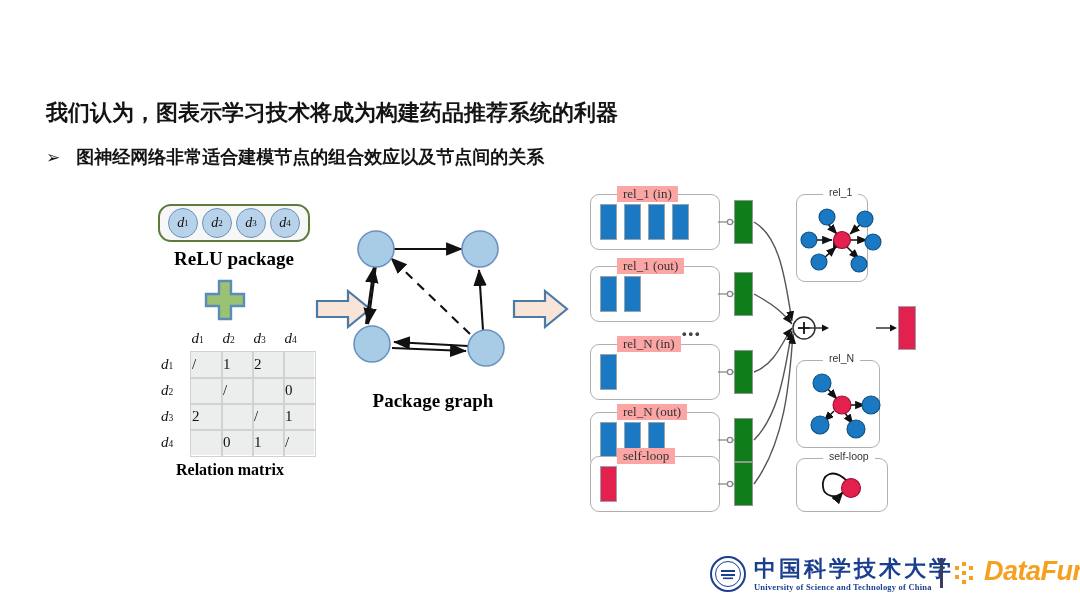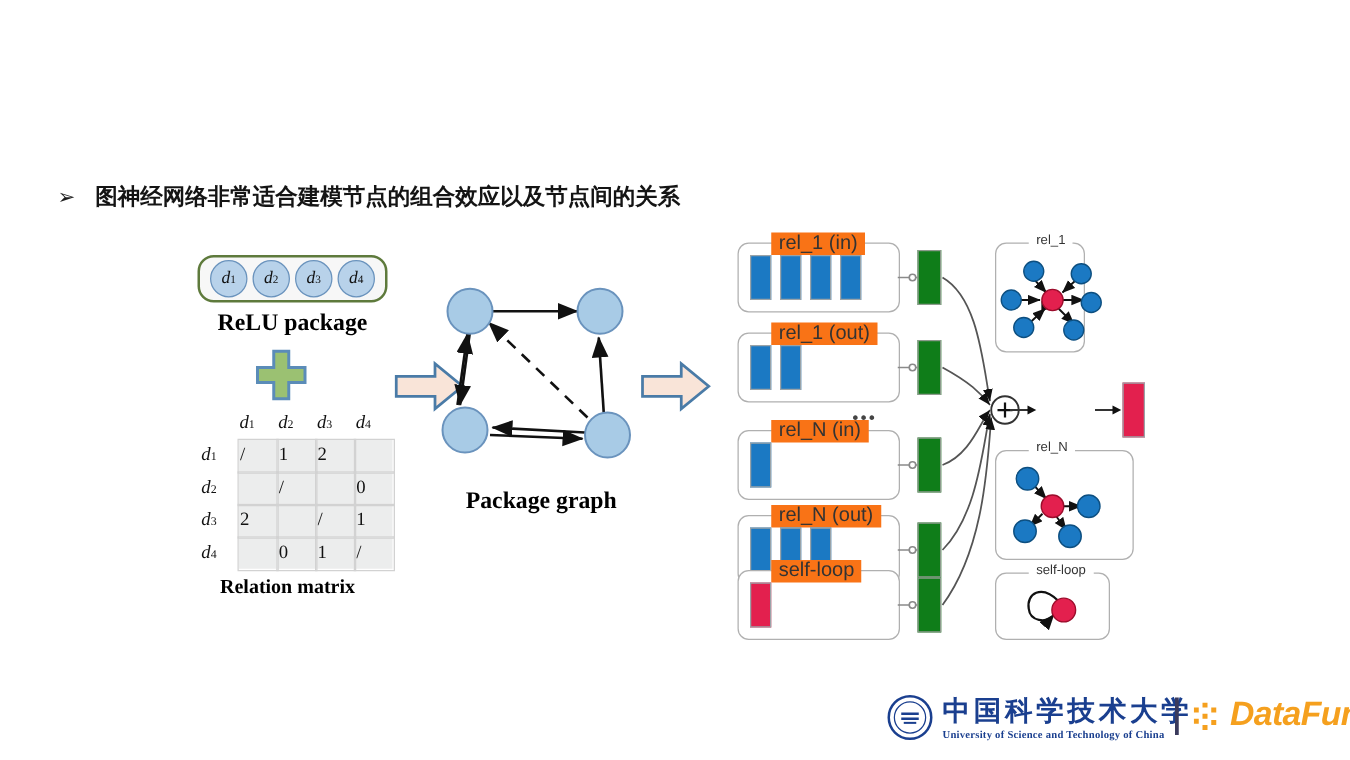--- a/index.html
+++ b/index.html
@@ -73,22 +73,22 @@
   
   .peach-arrow{position:absolute;}
 
   
   .gnn{position:absolute;left:586px;top:0px;width:320px;height:350px;}
   .relbox{
     position:absolute;border:1.3px solid #b0b0b0;border-radius:9px;background:#fff;
     box-sizing:border-box;
   }
   .relbox .legend{
-    position:absolute;top:-9px;left:26px;background:#f97316;padding:0 6px;
-    font-size:16px;color:#333;white-space:nowrap;
+    position:absolute;top:-9px;left:26px;background:#fca5a5;padding:0 6px;
+    font-size:13px;color:#333;white-space:nowrap;font-family:Liberation Serif, serif;
   }
   .bars{position:absolute;left:9px;top:9px;bottom:9px;display:flex;gap:7px;align-items:stretch;}
   .bar{width:17px;background:#1b79c3;border:1px solid #9aa3a8;box-sizing:border-box;}
   .bar.red{background:#e3204e;}
   .ellipsis{
     position:absolute;font-size:13px;color:#444;letter-spacing:2px;font-weight:bold;
   }
   .greenbar{
     position:absolute;width:19px;background:#0f7d19;border:1px solid #8d9a8d;box-sizing:border-box;
   }
@@ -132,20 +132,21 @@
     position:absolute;left:984px;top:8px;font-size:27px;color:#f5a01e;
     font-family:"Liberation Sans",sans-serif;font-weight:bold;font-style:italic;
     letter-spacing:-0.5px;white-space:nowrap;
   }
 </style>
 </head>
 <body>
 
 <div class="slide">
 
+  <div class="lead">我们认为，图表示学习技术将成为构建药品推荐系统的利器</div>
   <div class="bullet-row">
     <span class="bullet-mark">➢</span>
     <span class="bullet-text">图神经网络非常适合建模节点的组合效应以及节点间的关系</span>
   </div>
 
   <div class="figure">
 
     <div class="pkg-box">
       <span class="pkg-node">d<sub>1</sub></span>
       <span class="pkg-node">d<sub>2</sub></span>
@@ -355,21 +356,21 @@
           <circle cx="68" cy="24" r="8"></circle>
           <circle cx="12" cy="45" r="8"></circle>
           <circle cx="76" cy="47" r="8"></circle>
           <circle cx="22" cy="67" r="8"></circle>
           <circle cx="62" cy="69" r="8"></circle>
         </g>
         <circle cx="45" cy="45" r="8.5" fill="#e3204e" stroke="#9c0d2c" stroke-width="1.1"></circle>
       </svg>
     </div>
 
-    <div class="gpanel" style="position:absolute;left:796px;top:182px;width:111px;height:88px;">
+    <div class="gpanel" style="position:absolute;left:796px;top:182px;width:84px;height:88px;">
       <span class="legend">rel_N</span>
       <svg width="92" height="88" viewBox="0 0 92 88">
         <defs>
           <marker id="p2" markerWidth="8" markerHeight="8" refX="6.6" refY="2.8" orient="auto">
             <path d="M0,0 L7,2.8 L0,5.6 z" fill="#111"></path>
           </marker>
         </defs>
         <g stroke="#111" stroke-width="1.5" fill="none" marker-end="url(#p2)">
           <line x1="29" y1="26" x2="40" y2="38"></line>
           <line x1="53" y1="44" x2="68" y2="44"></line>

